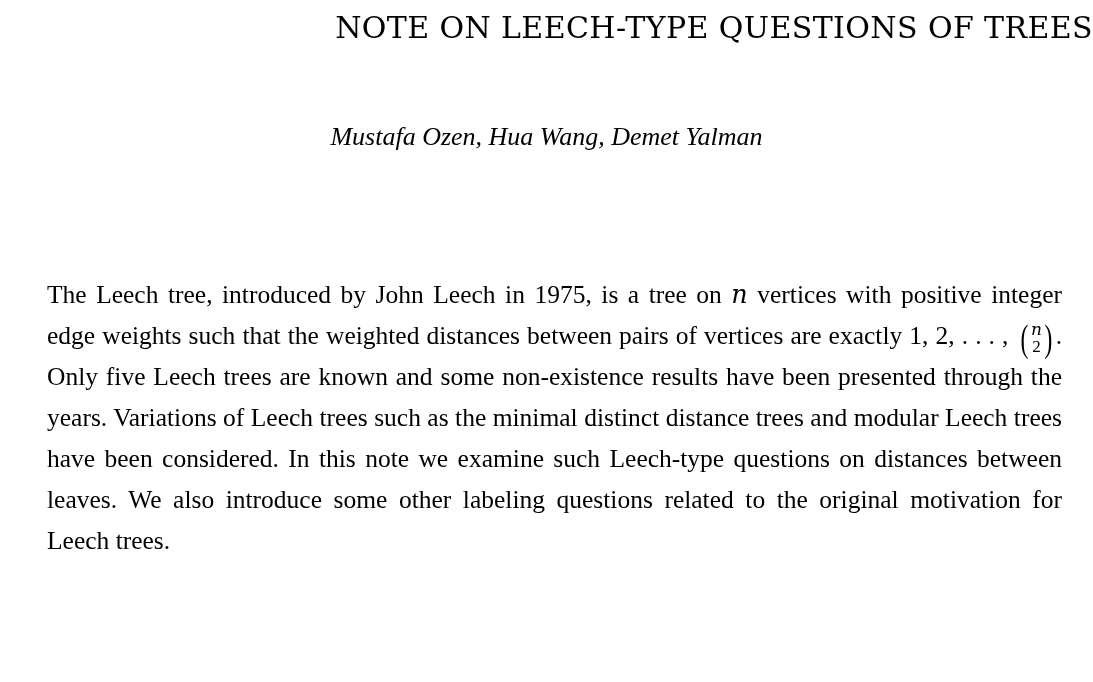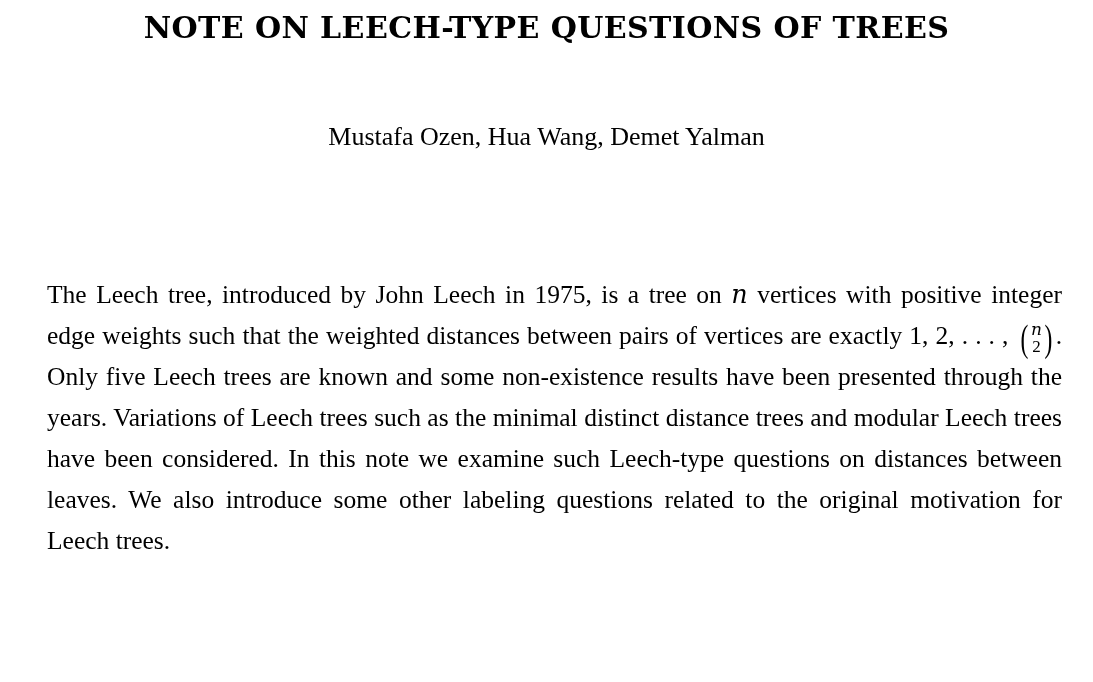--- a/index.html
+++ b/index.html
@@ -15,34 +15,35 @@
     overflow: hidden;
   }
   .page {
     position: relative;
     width: 1093px;
     height: 682px;
     box-sizing: border-box;
   }
   .title {
     font-family: "DejaVu Serif", serif;
-    font-weight: bold;
+    font-weight: normal;
     font-size: 30px;
     letter-spacing: 0.4px;
-    text-align: center;
+    text-align: right;
     margin: 0;
     padding-top: 10px;
     line-height: 1.2;
   }
   .authors {
     text-align: center;
     font-size: 26px;
     margin: 0;
     padding-top: 76px;
     font-family: "Liberation Serif", serif;
+    font-style: italic;
   }
   .abstract {
     margin: 16px;
     padding: 0;
     position: absolute;
     top: 258px;
     left: 31px;
     width: 1015px;
     font-size: 25.5px;
     line-height: 41px;

